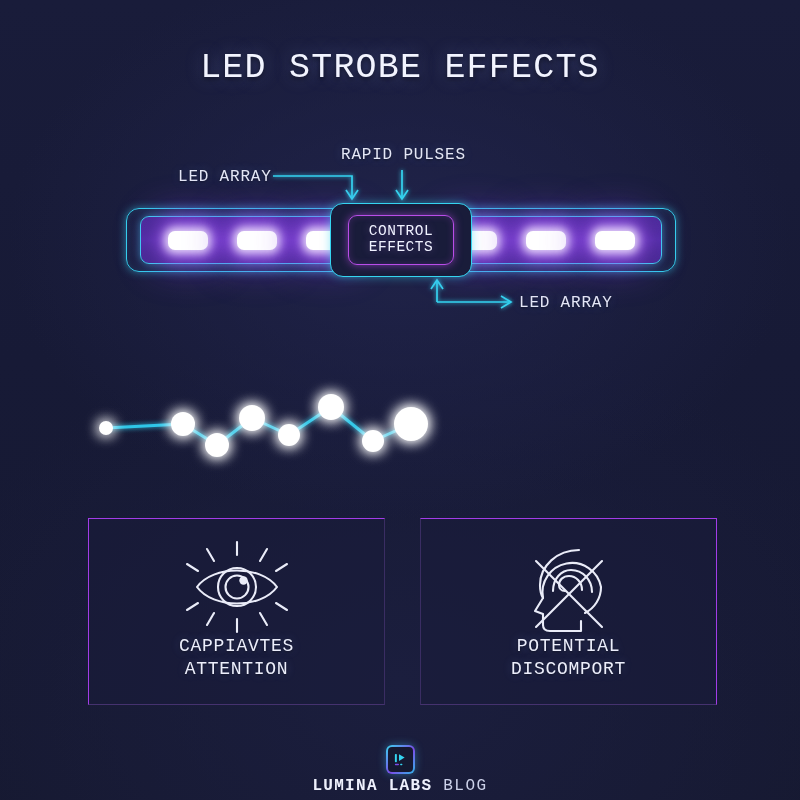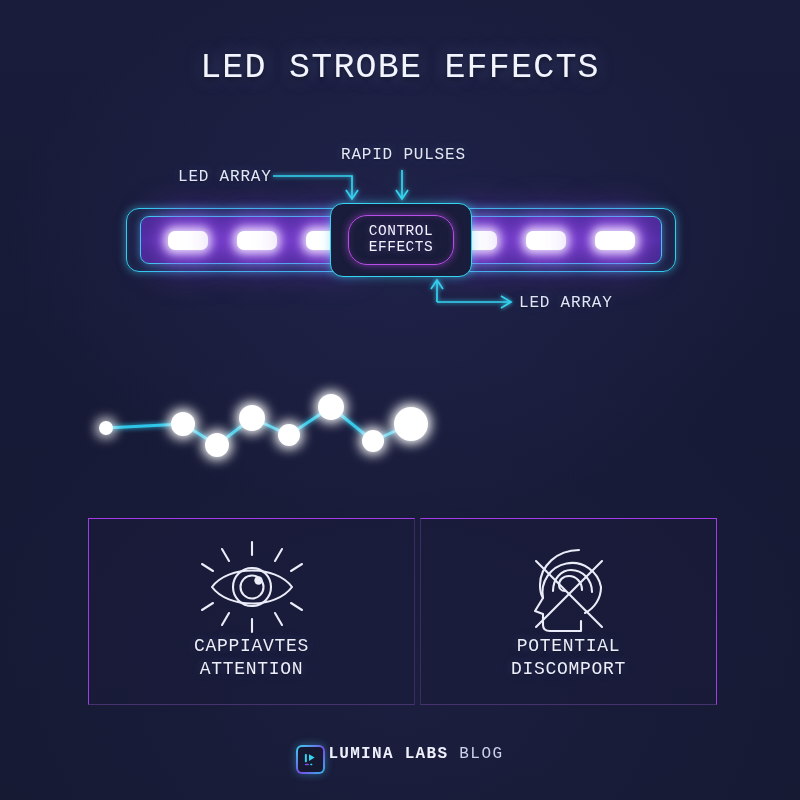--- a/index.html
+++ b/index.html
@@ -101,21 +101,21 @@
     background: #191c3a;
     box-shadow: 0 0 10px rgba(53,212,240,0.5);
     z-index: 4;
     display: flex;
     align-items: center;
     justify-content: center;
   }
   .control-inner {
     width: 104px; height: 48px;
     border: 1.7px solid #b94de8;
-    border-radius: 19px;
+    border-radius: 9px;
     box-shadow: 0 0 9px rgba(185,77,232,0.6), inset 0 0 7px rgba(185,77,232,0.22);
     display: flex;
     flex-direction: column;
     align-items: center;
     justify-content: center;
     line-height: 1.08;
   }
   .control-inner span {
     font-size: 14.5px;
     letter-spacing: 0.5px;
@@ -136,21 +136,21 @@
 
   
   .card {
     position: absolute;
     top: 518px;
     width: 295px;
     height: 185px;
     background: rgba(25,28,58,0.55);
   }
   #card-left  { left: 88px;  border-left: 1.6px solid #a23ce8; border-top: 1.6px solid #a23ce8;
-                border-right: 1.6px solid #3a2d63; border-bottom: 1.6px solid #45326f; padding-left: 30px; }
+                border-right: 1.6px solid #3a2d63; border-bottom: 1.6px solid #45326f; }
   #card-right { left: 420px; border-right: 1.6px solid #a23ce8; border-top: 1.6px solid #a23ce8;
                 border-left: 1.6px solid #3a2d63; border-bottom: 1.6px solid #45326f; }
   .card-icon {
     position: absolute;
     left: 0; right: 0; top: 16px;
     display: flex; justify-content: center;
   }
   .card-title {
     position: absolute;
     left: 0; right: 0; bottom: 22px;
@@ -161,23 +161,24 @@
     color: #eceefb;
     text-shadow: 0 0 10px rgba(140,170,255,0.28), 0 1px 3px rgba(0,0,0,0.55);
   }
 
   
   .footer {
     position: absolute;
     left: 0; right: 0;
     top: 745px;
     display: flex;
-    align-items: flex-start;
+    align-items: center;
     justify-content: center;
     gap: 3px;
+    flex-direction: column;
   }
   .logo-mark {
     width: 25px; height: 25px;
     border-radius: 6px;
     padding: 2px;
     background: linear-gradient(135deg, #39d8f0 0%, #7b4ce8 55%, #2fb8e8 100%);
     display: flex; align-items: center; justify-content: center;
     box-shadow: 0 0 9px rgba(70,180,240,0.45);
   }
   .logo-inner {

